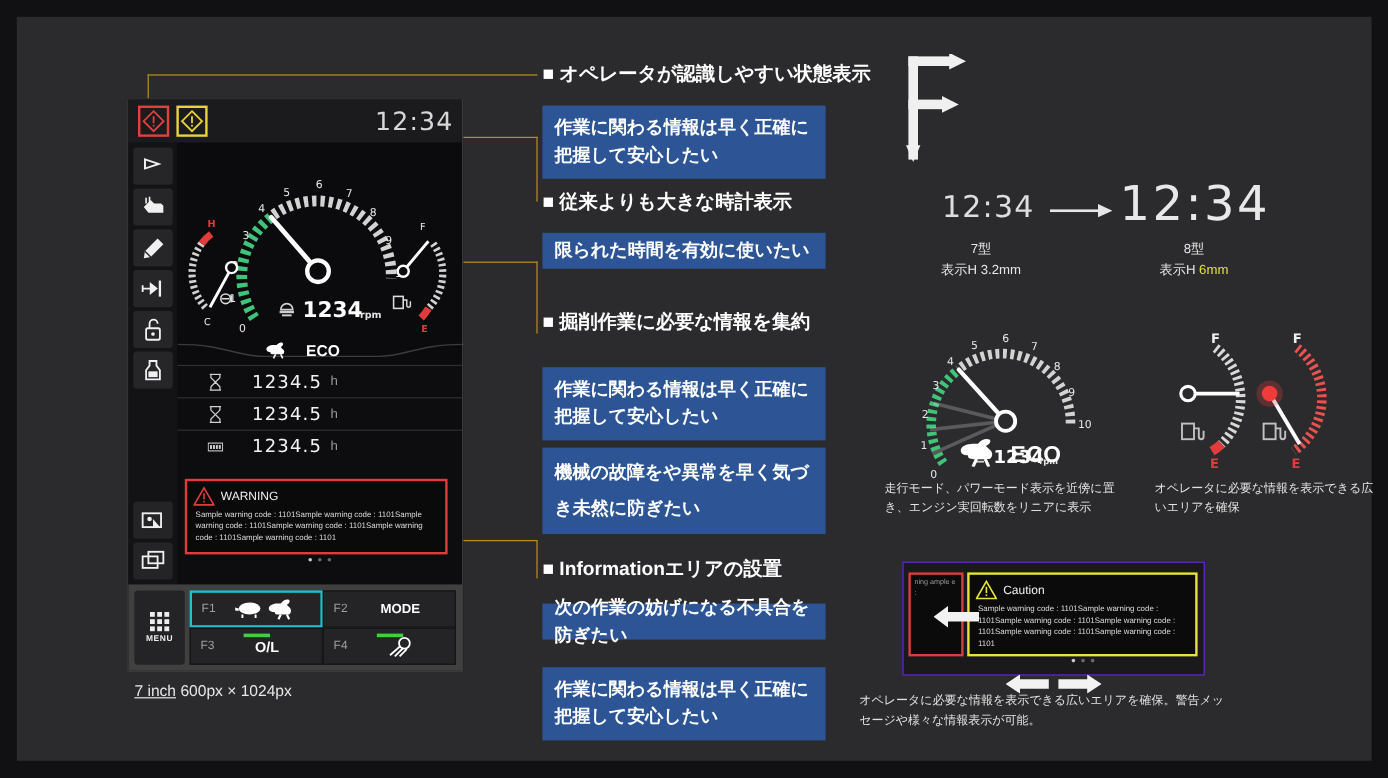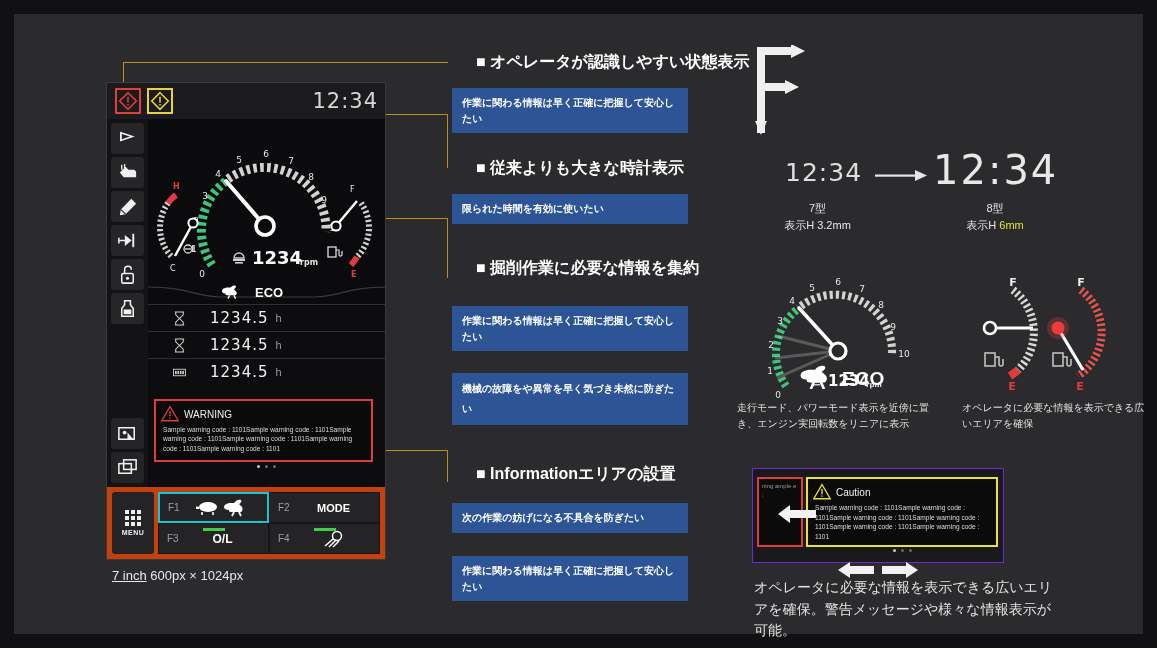--- a/index.html
+++ b/index.html
@@ -117,21 +117,21 @@
   .dots {
     position: absolute; left: 0; top: 346px; width: 100%;
     display: flex; justify-content: center; gap: 5px;
   }
   .dots i { width: 3px; height: 3px; border-radius: 50%; background: #c9c9c9; display:block; }
   .dots i.off { background: #6a6a6a; }
 
   .dev-fkeys {
     position: absolute; left: 0; bottom: 0;
     width: 100%; height: 72px;
-    background: #c2410c;
+    background: #404040;
     display: flex; align-items: center;
     padding: 5px;
     text-align: center;
   }
   .menu-btn {
     width: 42px; height: 62px;
     background: #242426; border-radius: 3px;
     display: flex; flex-direction: column; align-items: center; justify-content: center;
     gap: 3px;
   }
@@ -175,27 +175,26 @@
     position: absolute;
     background: #b8901b;
     pointer-events: none;
   }
 
   
   .ann-head {
     position: absolute;
     font-size: 16px; font-weight: bold; color: #ffffff;
     white-space: nowrap;
-    margin-left: 24px;
   }
   .ann-box {
     position: absolute;
     background: #2d5596;
     color: #ffffff;
-    font-size: 10px; font-weight: bold;
+    font-size: 15px; font-weight: bold;
     line-height: 1.55;
     padding: 7px 10px;
     width: 236px;
   }
 
   
   .f-logo { position: absolute; left: 755px; top: 45px; }
   .f-desc {
     position: absolute; left: 824px; top: 58px;
     width: 290px;
@@ -264,22 +263,22 @@
   .cp-body { font-size: 6.6px; color: #dcdcdc; line-height: 1.45; margin-top: 2px; padding-left: 2px; }
   .cp-dots {
     position: absolute; left: 53px; top: 80px; width: 192px;
     display: flex; justify-content: center; gap: 5px;
   }
   .cp-dots i { width: 3px; height: 3px; border-radius: 50%; background: #c9c9c9; display:block; }
   .cp-dots i.off { background: #6a6a6a; }
   .arrow-left-big { position: absolute; left: 778px; top: 505px; }
   .arrows-bottom { position: absolute; left: 838px; top: 562px; }
   .caution-cap {
-    position: absolute; left: 754px; top: 577px;
-    font-size: 14px; color: #e2e2e2; line-height: 1.55;
+    position: absolute; left: 716px; top: 577px;
+    font-size: 10px; color: #e2e2e2; line-height: 1.55;
     width: 310px;
   }
 </style>
 </head>
 <body>
 
 <div id="root">
   <div class="slide-bg"></div>
 
   <div class="leader" style="left:123px; top:62px; width:1px; height:36px; background:#b8901b;"></div>

